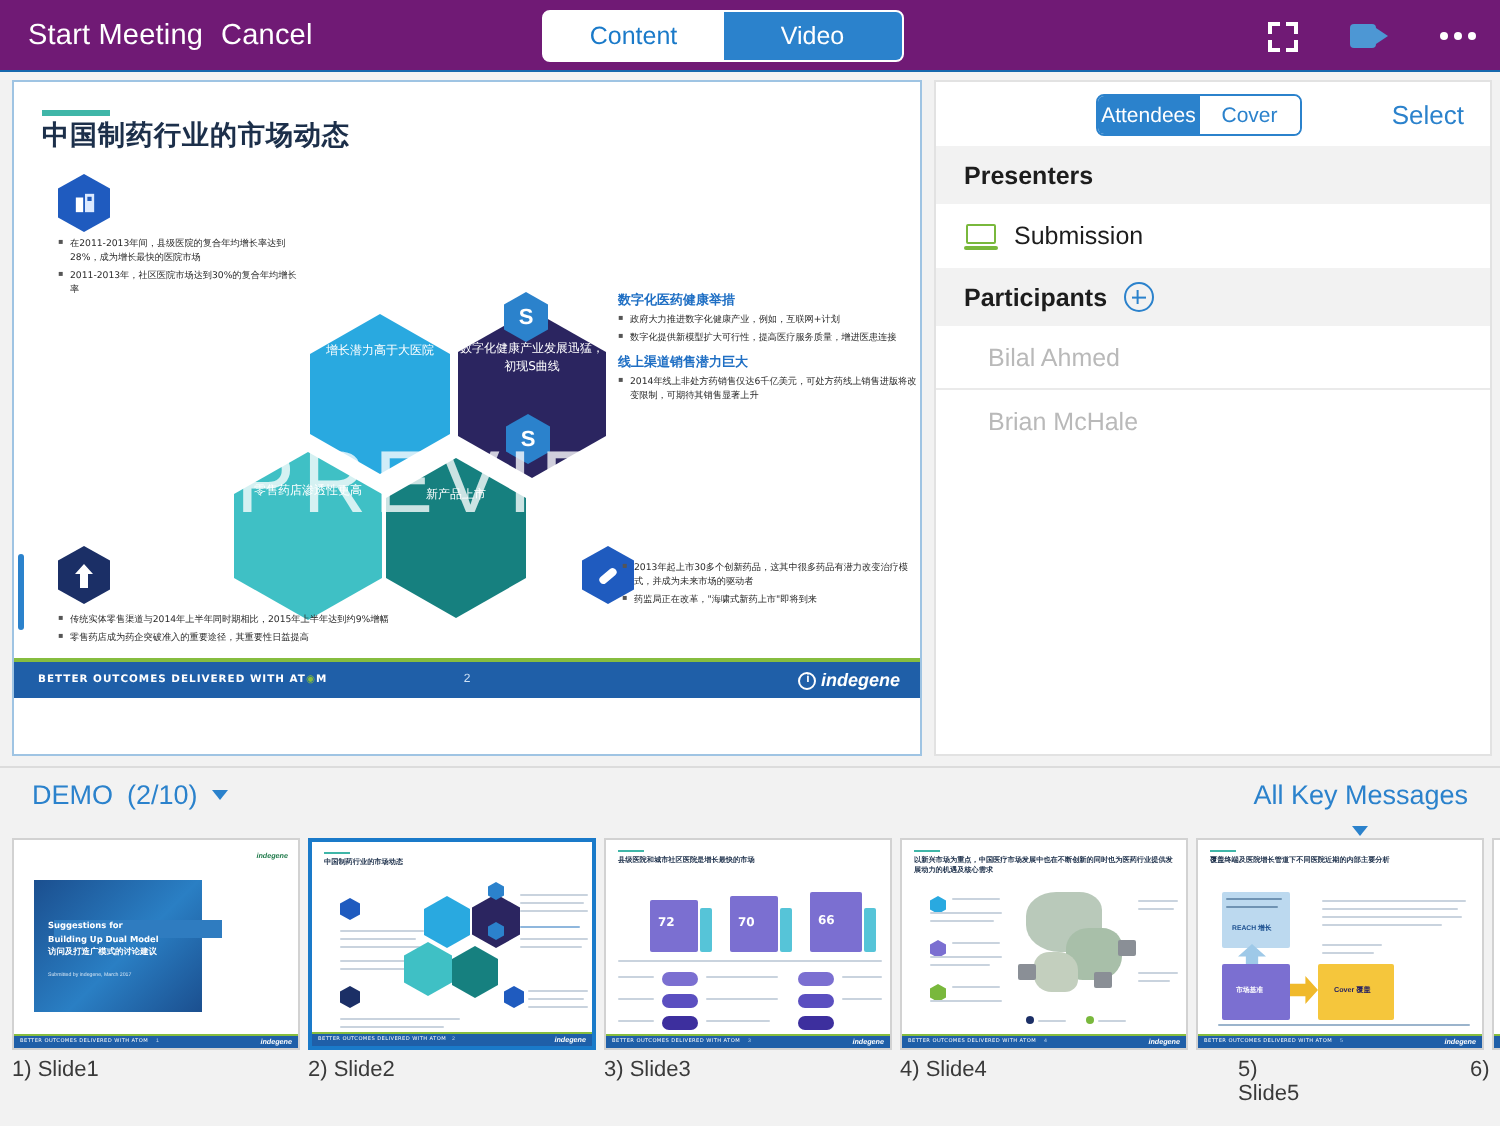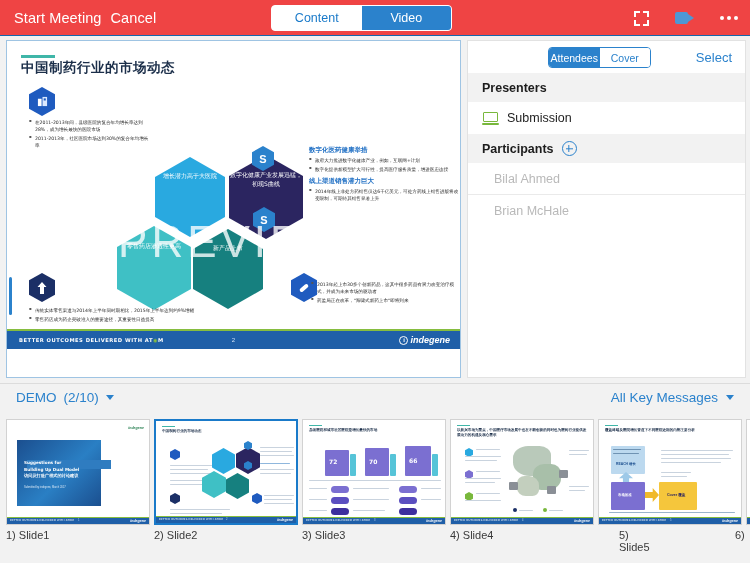--- a/index.html
+++ b/index.html
@@ -6,21 +6,21 @@
   html, body {
     width: 750px; height: 563px;
     font-family: "Liberation Sans", sans-serif;
     background: #f2f2f2;
     overflow: hidden;
   }
 
   
   .topbar {
     position: absolute; left: 0; top: 0; width: 750px; height: 36px;
-    background: #ef4444;
+    background: #701a75;
     display: flex; align-items: center;
     border-bottom: 1px solid #1568ad;
   }
   .topbar-left { display: flex; align-items: baseline; padding-left: 14px; gap: 9px; }
   .topbar-left span { color: #ffffff; font-size: 14.5px; letter-spacing: .1px; }
 
   .segctl {
     position: absolute; left: 271px; top: 5px;
     width: 181px; height: 26px;
     display: flex;
@@ -184,21 +184,21 @@
   
   .strip { position:absolute; left:0; top:383px; width:750px; height:180px;
      background:#f2f2f2; border-top:1px solid #dcdcdc; }
 
   .strip-bar { position:relative; height:31px; }
   .demo-label { position:absolute; left:16px; top:6px; font-size:13.5px; color:#2b82cc;
      display:flex; align-items:center; gap:7px; }
   .caret { width:0;height:0;border-left:4.5px solid transparent;border-right:4.5px solid transparent;
      border-top:5px solid #2b82cc; display:inline-block; }
   .keymsg { position:absolute; right:16px; top:6px; font-size:13.5px; color:#2b82cc;
-     display:flex; align-items:center; gap:8px; }
+     display:flex; align-items:center; gap:8px;flex-direction:column; }
 
   .thumbs { position:absolute; left:0; top:31px; width:625px; height:120px; }
   .th {
     position:absolute; top:4px; width:144px; height:106px;
     background:#fff; border:1px solid #d2d2d2; overflow:hidden;
   }
   .th.sel { border:2px solid #1a7ac9; }
   .th-cap { position:absolute; top:114px; font-size:11px; color:#3a3a3a; }
 
   .thumb-inner { position:absolute; inset:0; background:#fff; }

